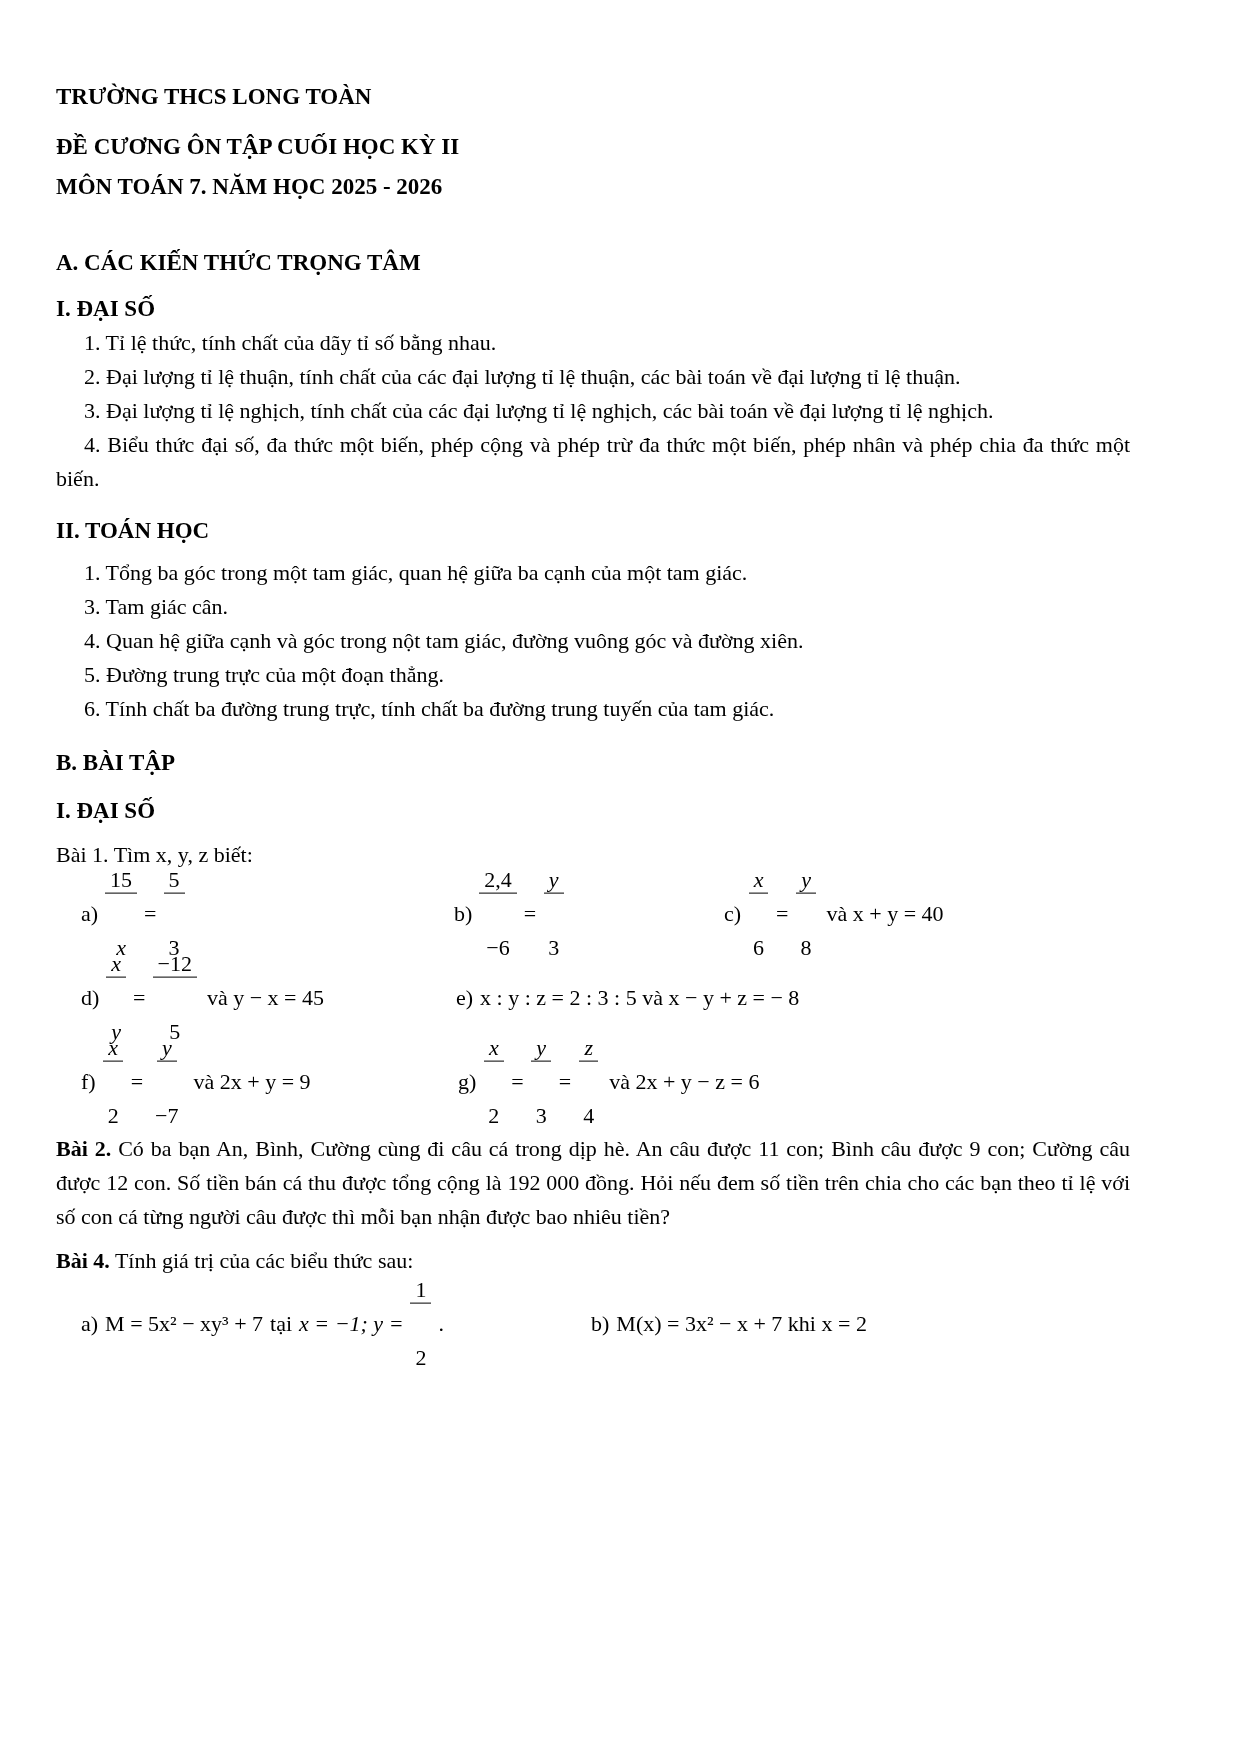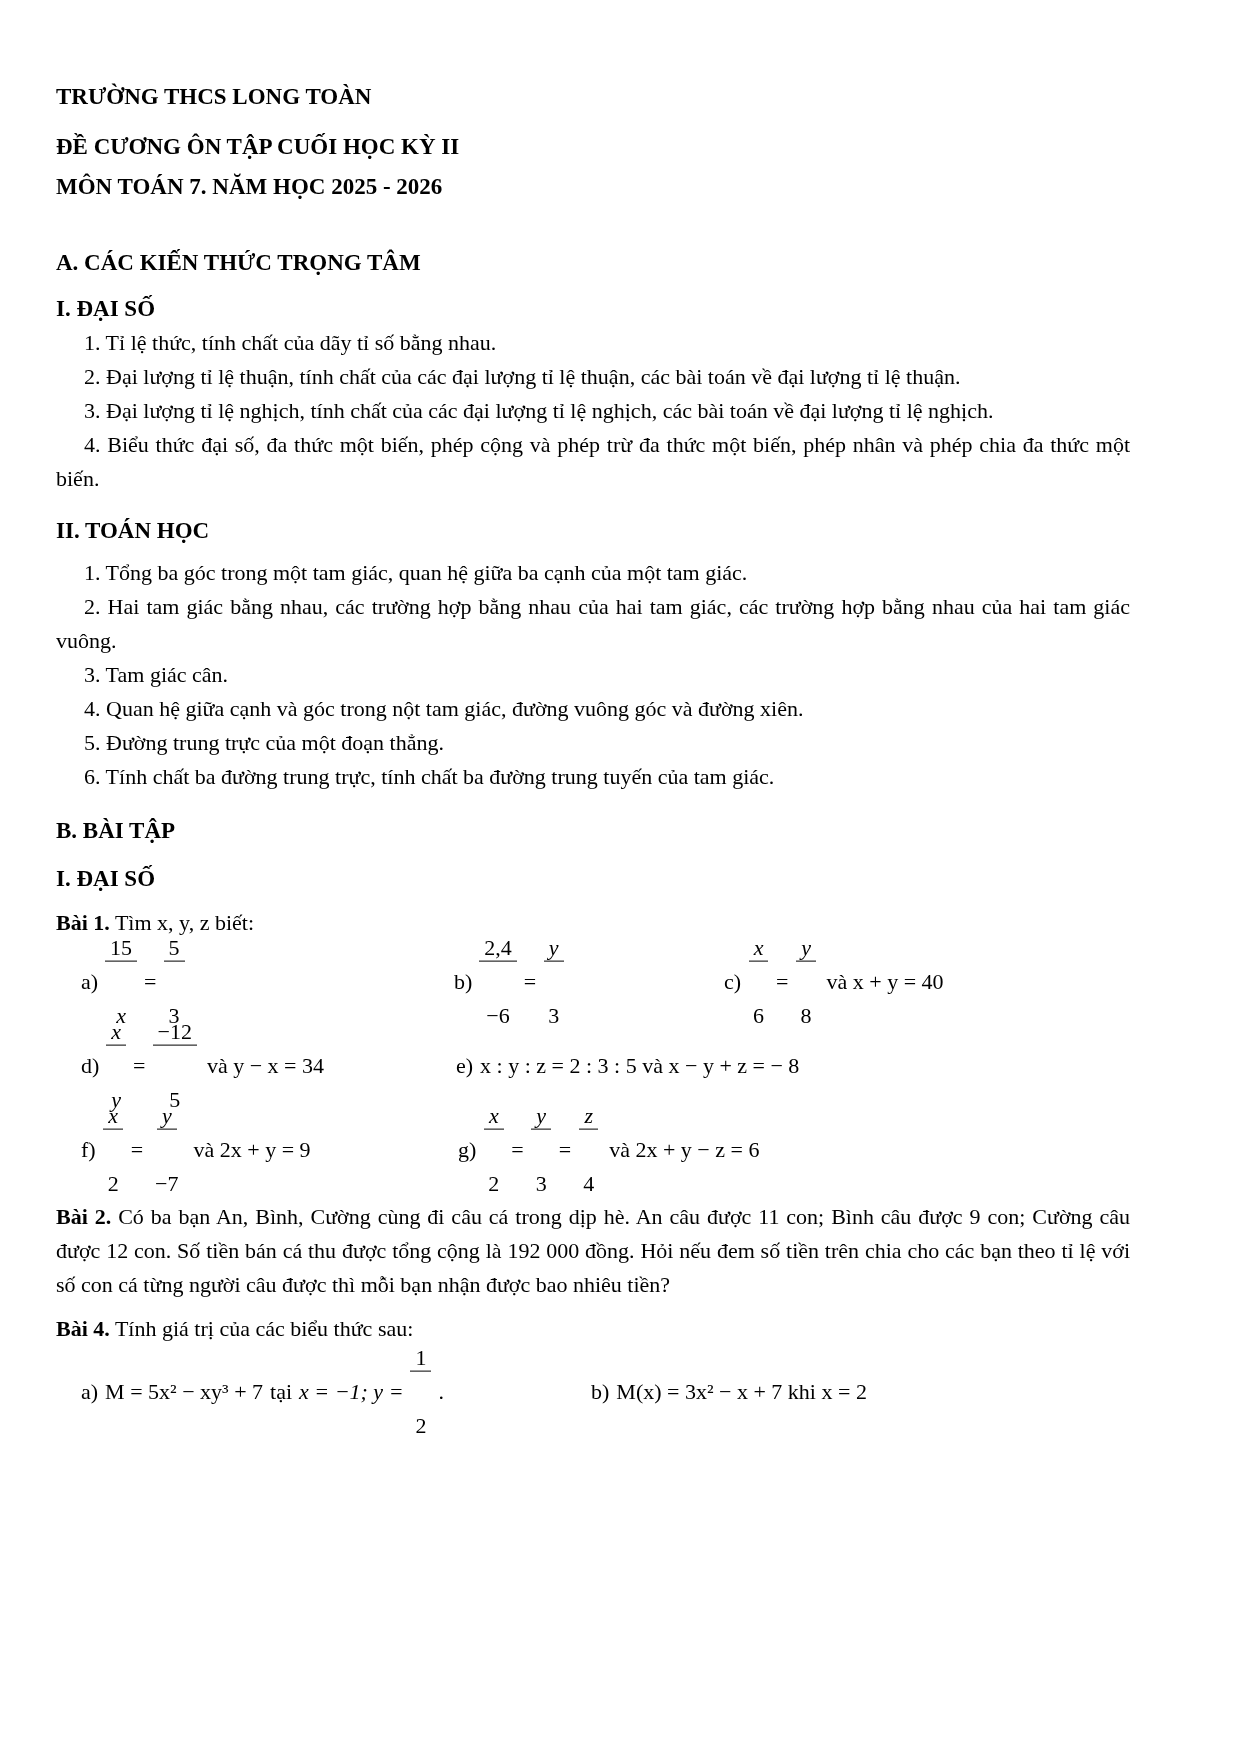--- a/index.html
+++ b/index.html
@@ -10,21 +10,21 @@
     margin: 4px auto;
     background: #ffffff;
     box-sizing: border-box;
     padding: 76px 110px 0 56px;
     font-family: "Liberation Serif", serif;
     font-size: 22px;
     line-height: 34px;
     color: #000000;
   }
   p { margin: 0; }
-  .bold { font-weight: bold; }
+  .bold { font-weight: normal; }
   .center { }
   .school { font-size: 23px; font-weight: bold; }
   .doc-title { font-size: 23px; font-weight: bold; margin-top: 16px; }
   .doc-subtitle { font-size: 23px; font-weight: bold; margin-top: 6px; }
   .h-a { font-size: 23px; font-weight: bold; margin-top: 42px; }
   .h-sub { font-size: 23px; font-weight: bold; margin-top: 12px; }
   .h-sub2 { font-size: 23px; font-weight: bold; margin-top: 18px; margin-bottom: 8px; }
   .h-b { font-size: 23px; font-weight: bold; margin-top: 20px; }
   .h-b2 { font-size: 23px; font-weight: bold; margin-top: 14px; }
   .item { text-indent: 28px; text-align: justify; }
@@ -67,21 +67,20 @@
   <p class="h-a">A. CÁC KIẾN THỨC TRỌNG TÂM</p>
 
   <p class="h-sub">I. ĐẠI SỐ</p>
   <p class="item">1. Tỉ lệ thức, tính chất của dãy tỉ số bằng nhau.</p>
   <p class="item">2. Đại lượng tỉ lệ thuận, tính chất của các đại lượng tỉ lệ thuận, các bài toán về đại lượng tỉ lệ thuận.</p>
   <p class="item">3. Đại lượng tỉ lệ nghịch, tính chất của các đại lượng tỉ lệ nghịch, các bài toán về đại lượng tỉ lệ nghịch.</p>
   <p class="item">4. Biểu thức đại số, đa thức một biến, phép cộng và phép trừ đa thức một biến, phép nhân và phép chia đa thức một biến.</p>
 
   <p class="h-sub2">II. TOÁN HỌC</p>
   <p class="item">1. Tổng ba góc trong một tam giác, quan hệ giữa ba cạnh của một tam giác.</p>
-  <p class="item">2. Hai tam giác bằng nhau, các trường hợp bằng nhau của hai tam giác, các trường hợp bằng nhau của hai tam giác vuông.</p>
   <p class="item">3. Tam giác cân.</p>
   <p class="item">4. Quan hệ giữa cạnh và góc trong nột tam giác, đường vuông góc và đường xiên.</p>
   <p class="item">5. Đường trung trực của một đoạn thẳng.</p>
   <p class="item">6. Tính chất ba đường trung trực, tính chất ba đường trung tuyến của tam giác.</p>
 
   <p class="h-b">B. BÀI TẬP</p>
   <p class="h-b2">I. ĐẠI SỐ</p>
 
   <p class="bai1-line"><span class="plabel bold">Bài 1.</span> <span>Tìm x, y, z biết:</span></p>
 
@@ -130,21 +129,21 @@
       <span>d)</span>
       <span class="frac">
           <span class="num var">x</span>
           <span class="den var">y</span>
         </span>
       <span>=</span>
       <span class="frac">
           <span class="num">−12</span>
           <span class="den">5</span>
         </span>
-      <span class="tail">và y − x = 34</span>
+      <span class="tail">và y − x = 45</span>
     </span>
     <span class="mitem" style="left:400px">
       <span>e)</span>
       <span>x : y : z = 2 : 3 : 5 và x − y + z = − 8</span>
     </span>
   </div>
 
   <div class="mrow">
     <span class="mitem" style="left:25px">
       <span>f)</span>

